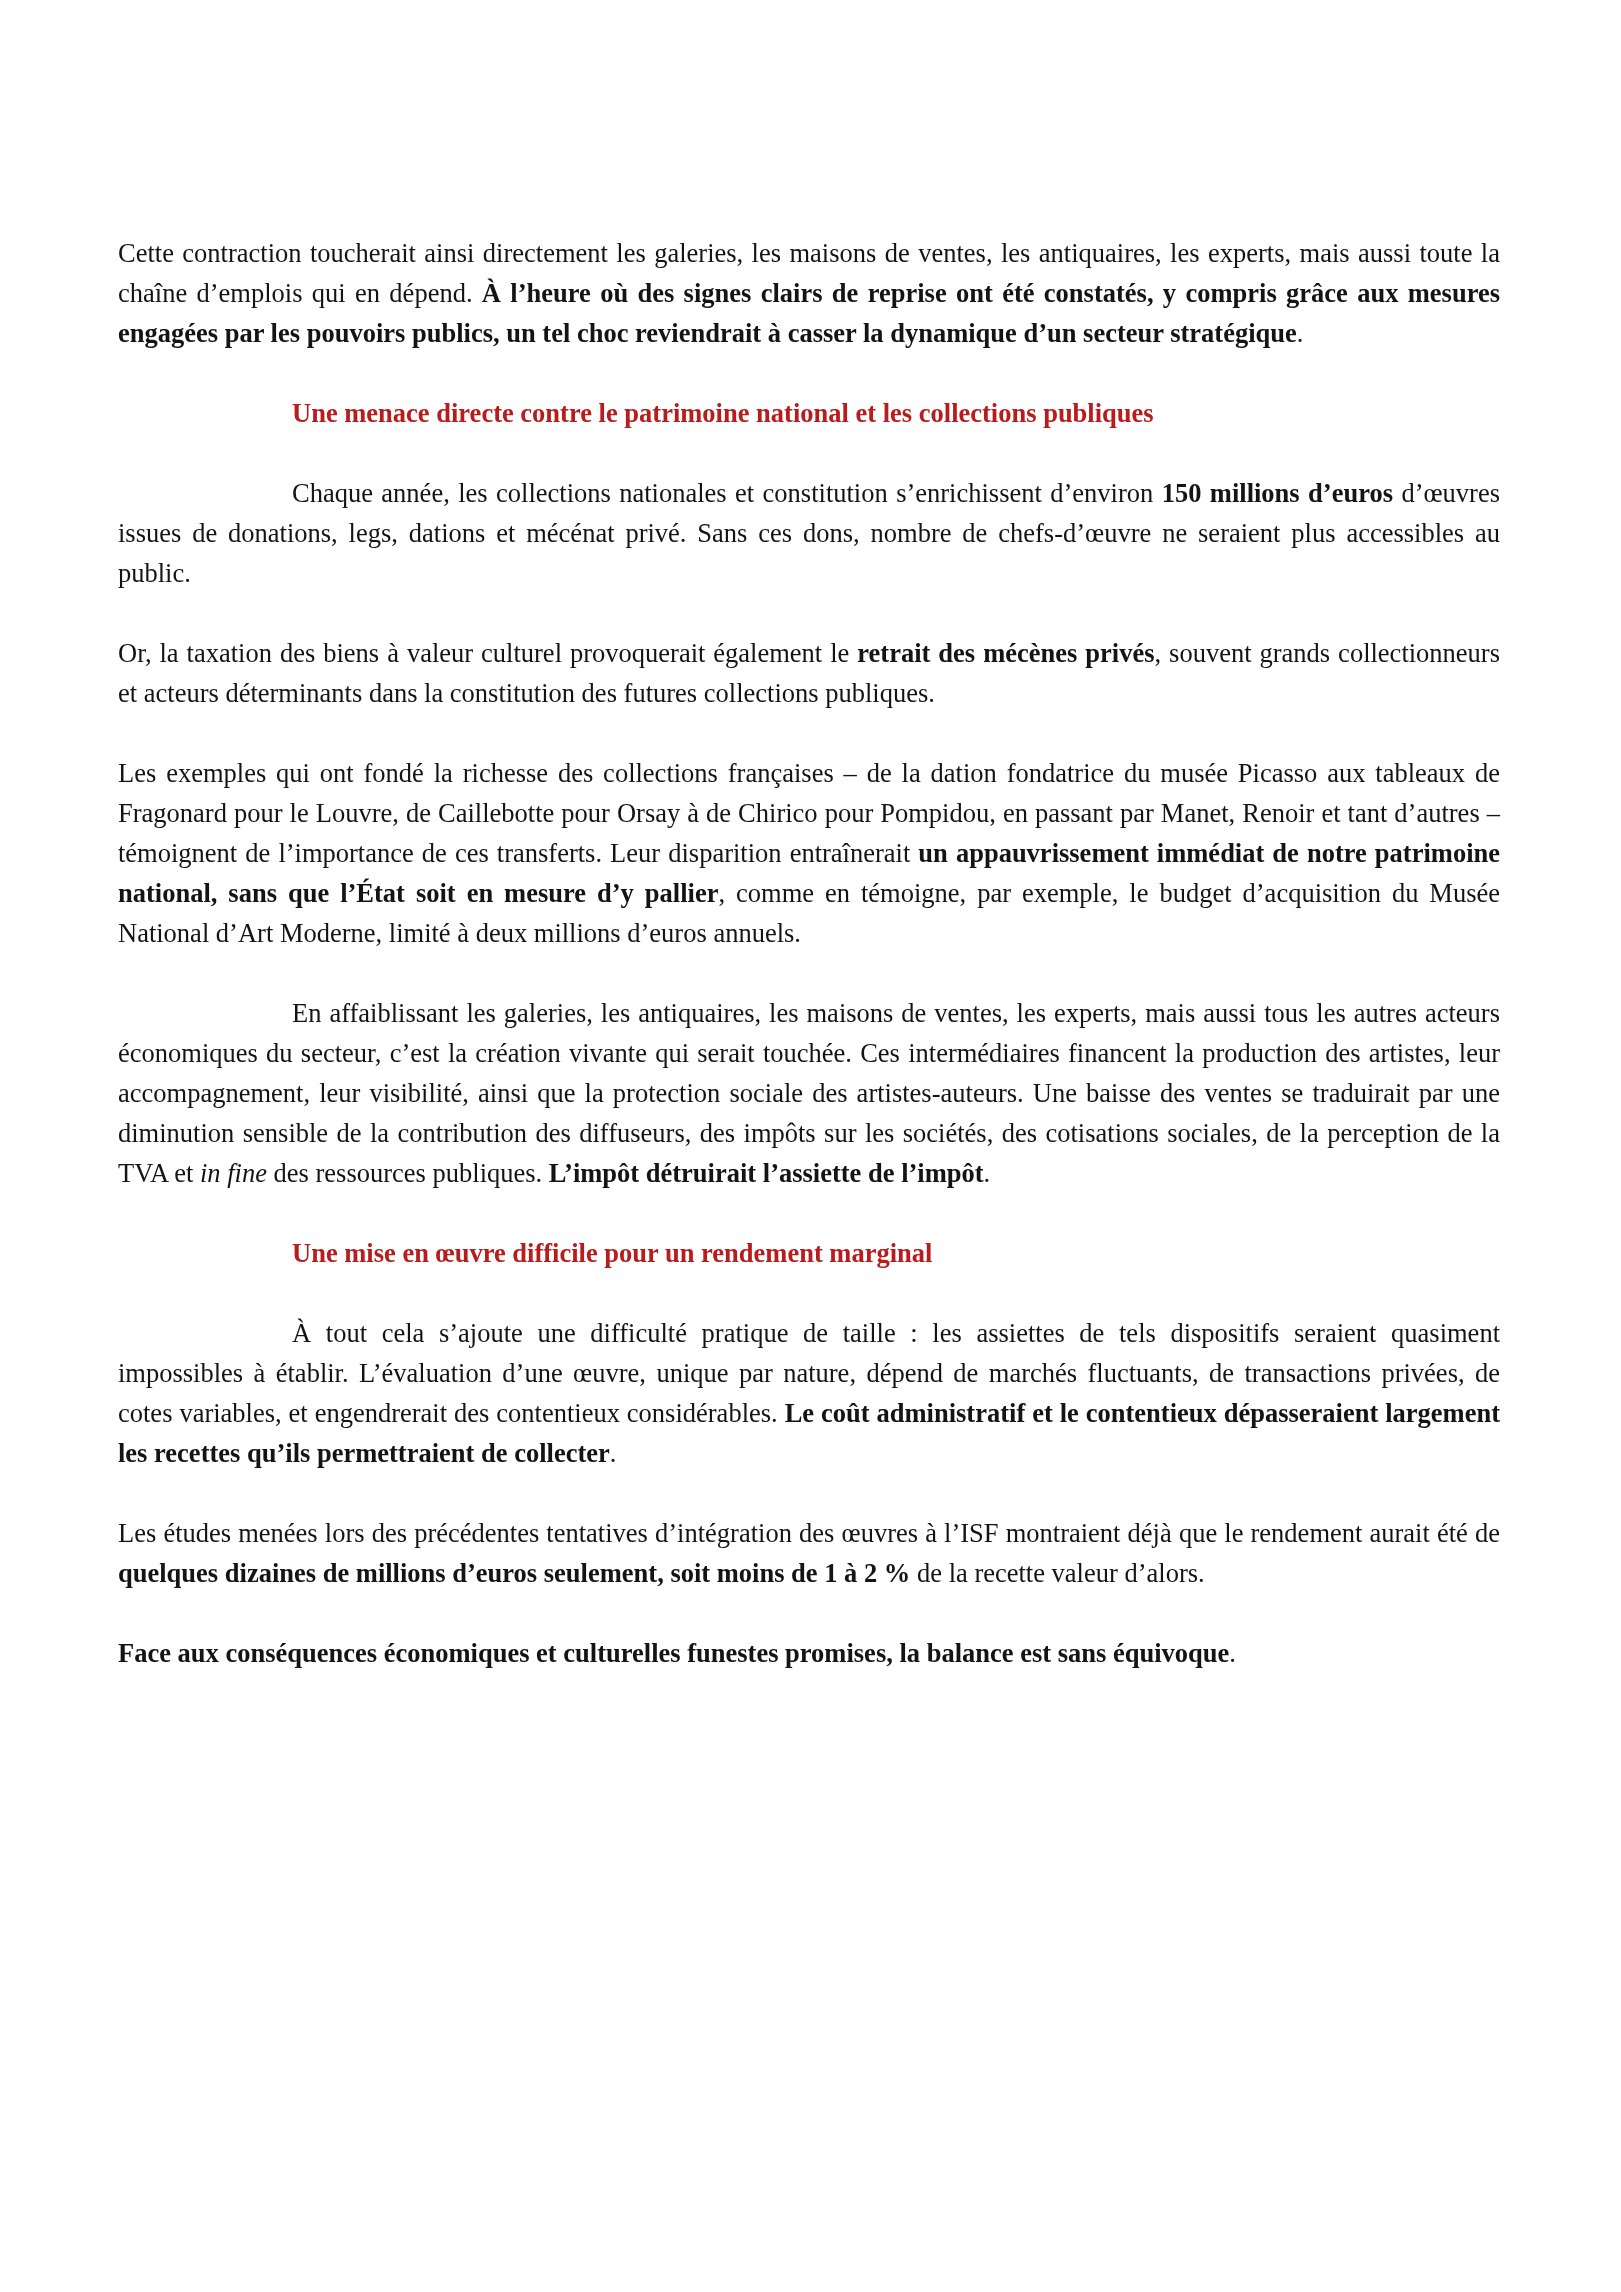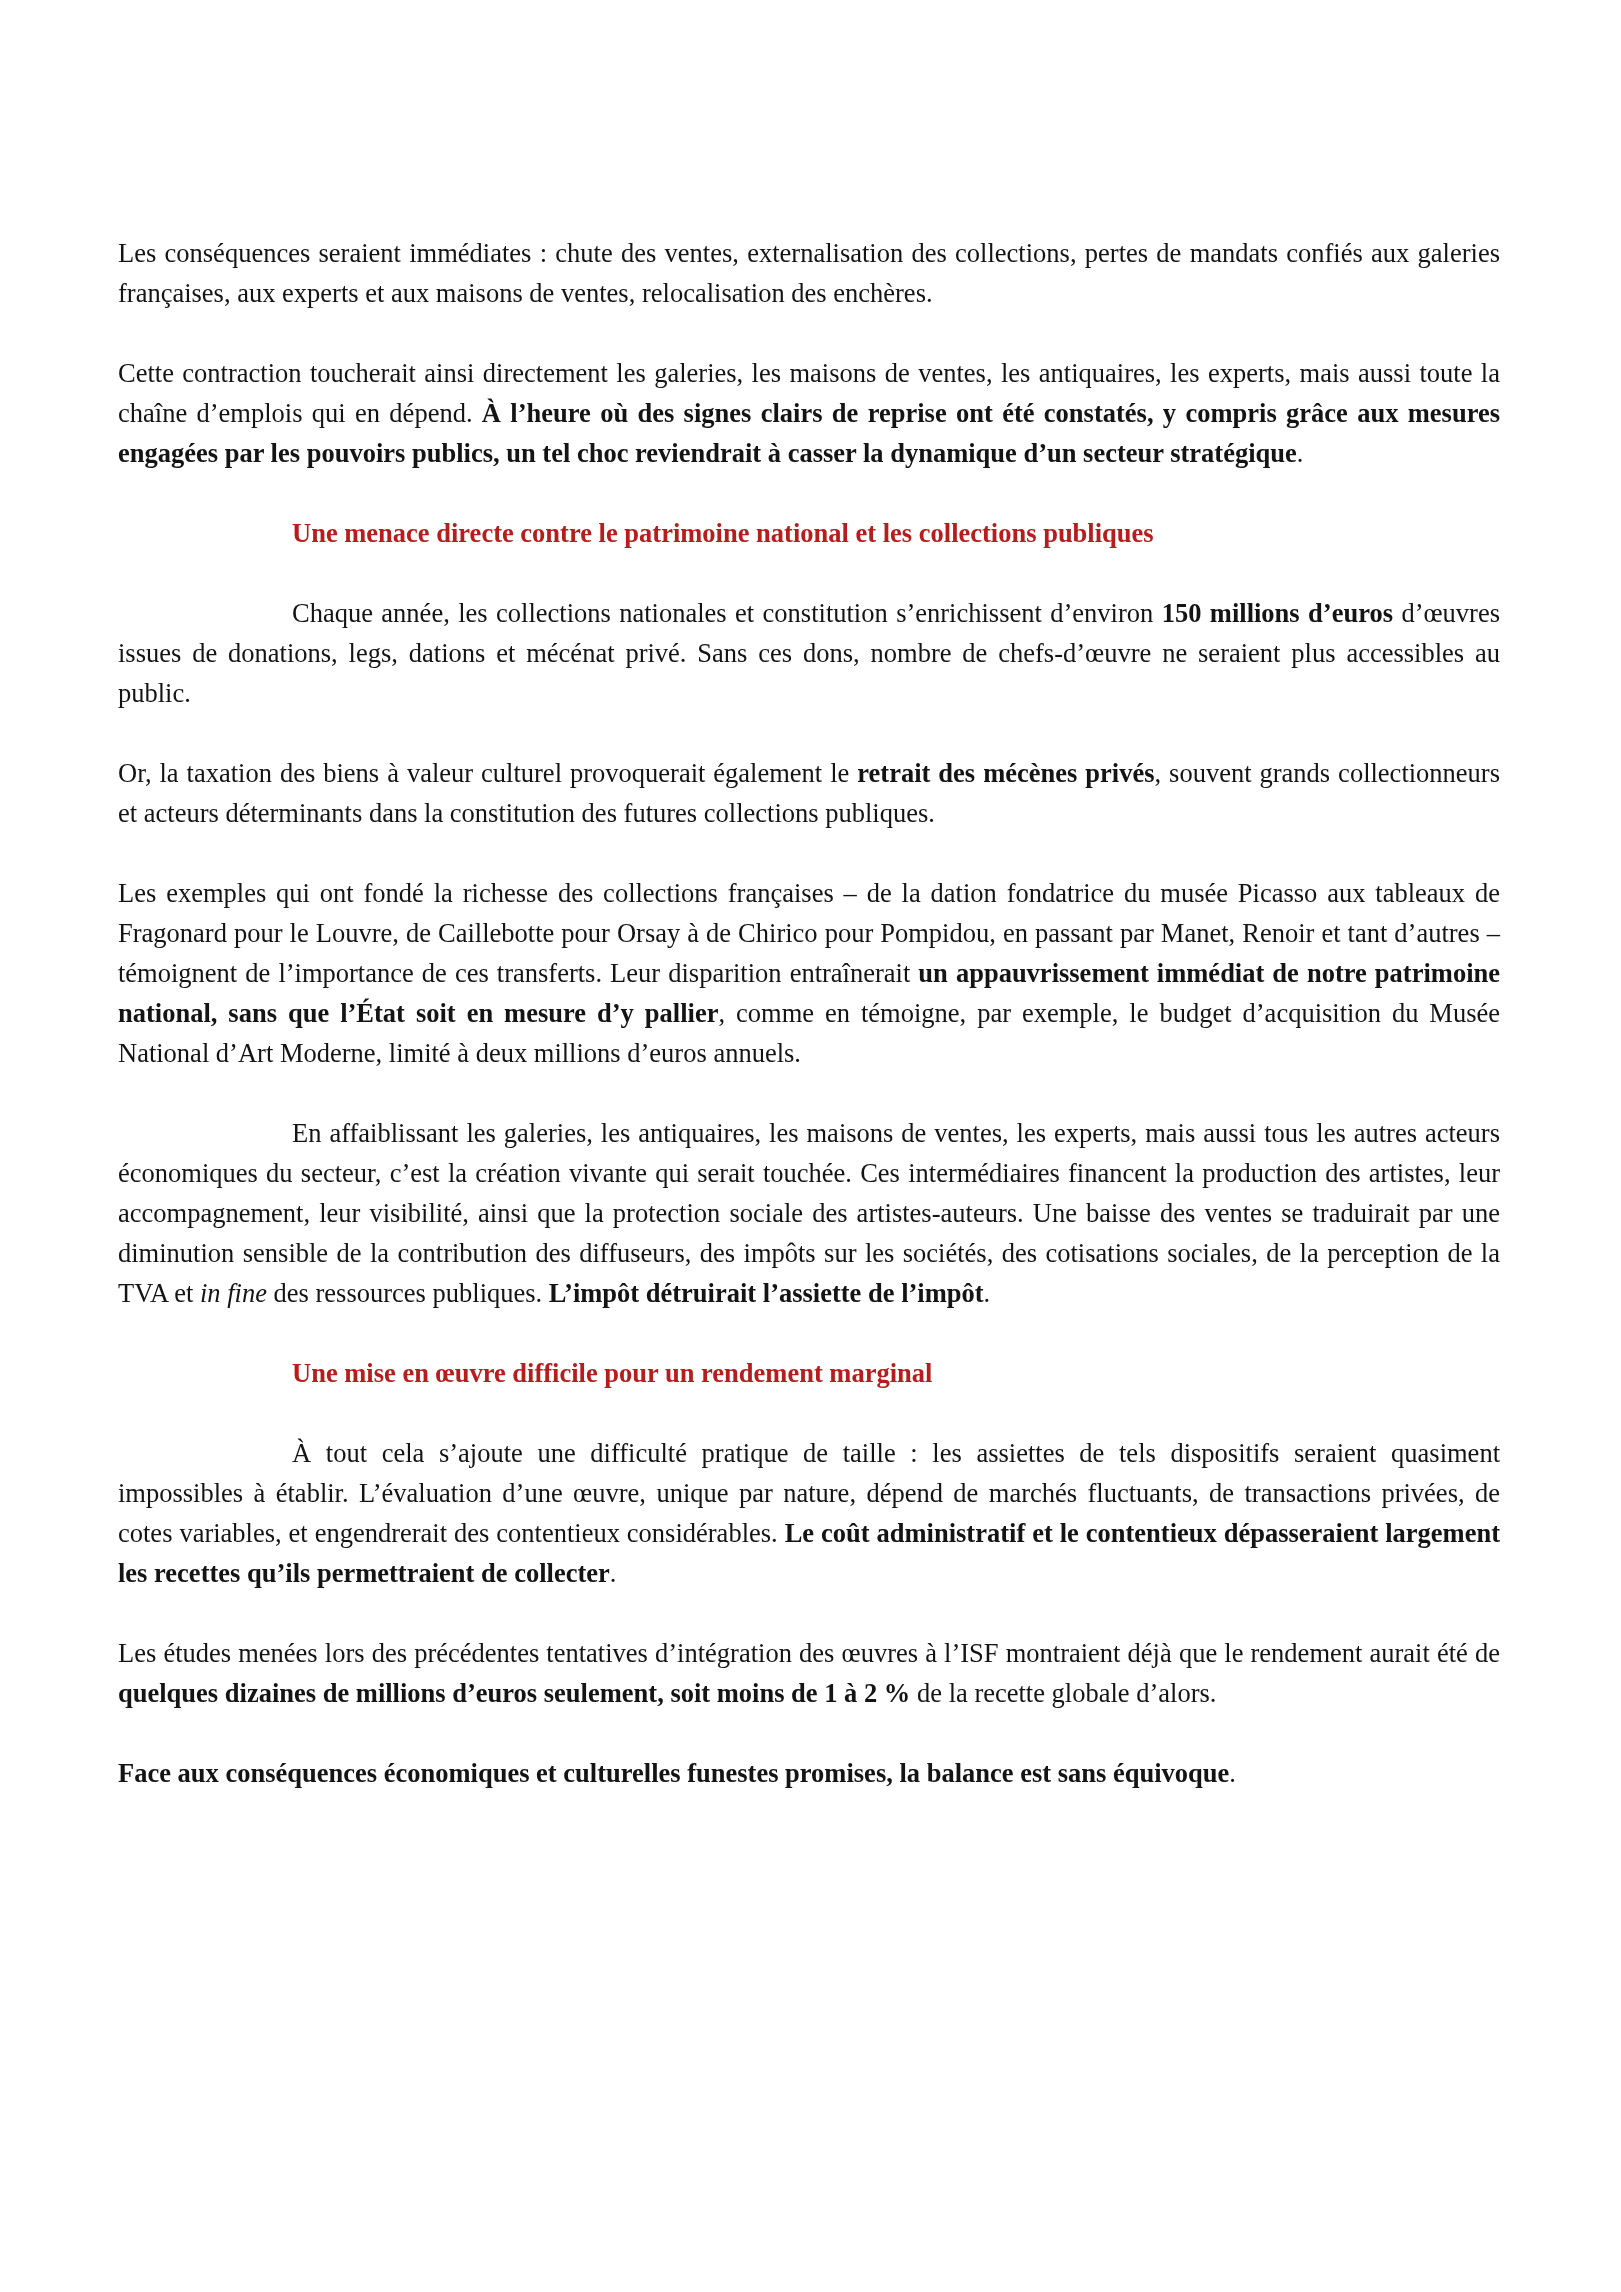--- a/index.html
+++ b/index.html
@@ -16,25 +16,24 @@
     margin: 0 0 40px 0; padding-left: 174px;
     color: #b91c1c; font-weight: bold; font-size: 26.5px;
   }
   b { font-weight: bold; }
   i { font-style: italic; }
 </style>
 </head>
 <body>
 
 <div class="page" id="page">
-    <p class="para"><span>Les conséquences seraient immédiates : chute des ventes, externalisation des collections, pertes de mandats confiés aux galeries françaises, aux experts et aux maisons de ventes, relocalisation des enchères.</span></p>
     <p class="para"><span>Cette contraction toucherait ainsi directement les galeries, les maisons de ventes, les antiquaires, les experts, mais aussi toute la chaîne d’emplois qui en dépend. </span><b>À l’heure où des signes clairs de reprise ont été constatés, y compris grâce aux mesures engagées par les pouvoirs publics, un tel choc reviendrait à casser la dynamique d’un secteur stratégique</b><span>.</span></p>
     <div class="heading">Une menace directe contre le patrimoine national et les collections publiques</div>
     <p class="para indent"><span>Chaque année, les collections nationales et constitution s’enrichissent d’environ </span><b>150 millions d’euros</b><span> d’œuvres issues de donations, legs, dations et mécénat privé. Sans ces dons, nombre de chefs-d’œuvre ne seraient plus accessibles au public.</span></p>
     <p class="para"><span>Or, la taxation des biens à valeur culturel provoquerait également le </span><b>retrait des mécènes privés</b><span>, souvent grands collectionneurs et acteurs déterminants dans la constitution des futures collections publiques.</span></p>
     <p class="para"><span>Les exemples qui ont fondé la richesse des collections françaises – de la dation fondatrice du musée Picasso aux tableaux de Fragonard pour le Louvre, de Caillebotte pour Orsay à de Chirico pour Pompidou, en passant par Manet, Renoir et tant d’autres – témoignent de l’importance de ces transferts. Leur disparition entraînerait </span><b>un appauvrissement immédiat de notre patrimoine national, sans que l’État soit en mesure d’y pallier</b><span>, comme en témoigne, par exemple, le budget d’acquisition du Musée National d’Art Moderne, limité à deux millions d’euros annuels.</span></p>
     <p class="para indent"><span>En affaiblissant les galeries, les antiquaires, les maisons de ventes, les experts, mais aussi tous les autres acteurs économiques du secteur, c’est la création vivante qui serait touchée. Ces intermédiaires financent la production des artistes, leur accompagnement, leur visibilité, ainsi que la protection sociale des artistes-auteurs. Une baisse des ventes se traduirait par une diminution sensible de la contribution des diffuseurs, des impôts sur les sociétés, des cotisations sociales, de la perception de la TVA et </span><i>in fine</i><span> des ressources publiques. </span><b>L’impôt détruirait l’assiette de l’impôt</b><span>.</span></p>
     <div class="heading">Une mise en œuvre difficile pour un rendement marginal</div>
     <p class="para indent"><span>À tout cela s’ajoute une difficulté pratique de taille : les assiettes de tels dispositifs seraient quasiment impossibles à établir. L’évaluation d’une œuvre, unique par nature, dépend de marchés fluctuants, de transactions privées, de cotes variables, et engendrerait des contentieux considérables. </span><b>Le coût administratif et le contentieux dépasseraient largement les recettes qu’ils permettraient de collecter</b><span>.</span></p>
-    <p class="para"><span>Les études menées lors des précédentes tentatives d’intégration des œuvres à l’ISF montraient déjà que le rendement aurait été de </span><b>quelques dizaines de millions d’euros seulement, soit moins de 1 à 2 %</b><span> de la recette globale d’alors.</span></p>
+    <p class="para"><span>Les études menées lors des précédentes tentatives d’intégration des œuvres à l’ISF montraient déjà que le rendement aurait été de </span><b>quelques dizaines de millions d’euros seulement, soit moins de 1 à 2 %</b><span> de la recette valeur d’alors.</span></p>
     <p class="para last"><b>Face aux conséquences économiques et culturelles funestes promises, la balance est sans équivoque</b><span>.</span></p>
   </div>
 
 
 </body></html>

